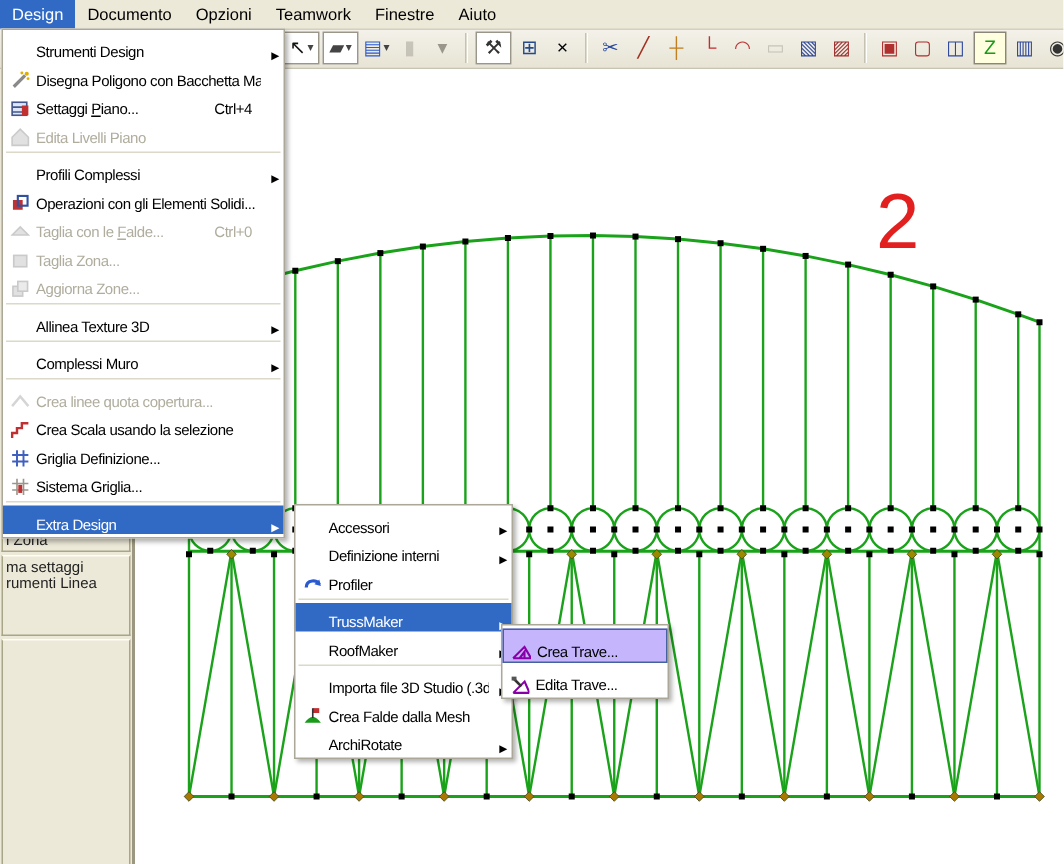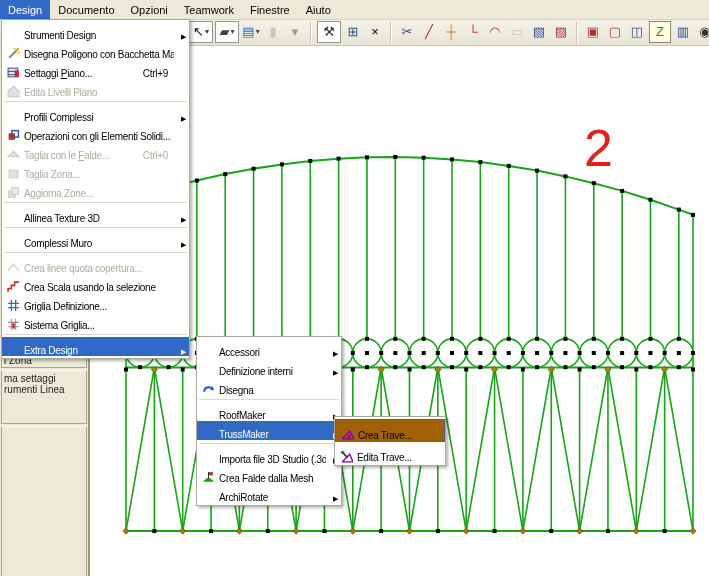--- a/index.html
+++ b/index.html
@@ -38,21 +38,21 @@
   .popup{position:absolute;background:#fff;border:1px solid #aca899;
     box-shadow:2px 2px 3px rgba(0,0,0,.30);z-index:50;padding:2px 0;box-sizing:border-box;
     font-size:10px;letter-spacing:-0.3px}
   #design-menu{left:1px;top:19px;width:189px}
   #extra-menu{left:196px;top:336px;width:146px;z-index:55}
   #truss-menu{left:334px;top:416px;width:112px;z-index:60}
   .mrow{height:19px;display:flex;align-items:flex-end;white-space:nowrap;cursor:default;color:#000}
   #truss-menu .mrow{height:21px}
   .mrow.sel{background:#316ac5;color:#fff}
   .mrow.disabled{color:#b0ad9e}
-  .mrow.hovered{background:#a16207;border:1px solid #46629e;height:19px}
+  .mrow.hovered{background:#c4b5fd;border:1px solid #46629e;height:19px}
   .mi-icon{flex:0 0 22px;display:flex;justify-content:center;align-items:center}
   .mi-label{flex:1;overflow:hidden}
   .mi-short{padding:0 6px 0 10px}
   .mi-arrow{flex:0 0 12px;font-size:7px;text-align:right;padding-right:3px}
   .msep{height:6px;display:flex;align-items:center}
   .msep > div{height:1px;background:#dcd9c8;width:100%;margin:0 2px}
   .mrow.disabled svg{filter:grayscale(1);opacity:.5}
   u{text-decoration:underline}
 </style>
 </head>
@@ -410,21 +410,21 @@
     <div class="mrow">
       <span class="mi-icon">
         <svg width="13" height="13" viewBox="0 0 12 12">
           <rect x="1" y="2" width="9" height="8" fill="#dce6f8" stroke="#44568c"></rect>
           <line x1="1" y1="5" x2="10" y2="5" stroke="#44568c"></line>
           <line x1="1" y1="8" x2="10" y2="8" stroke="#44568c"></line>
           <rect x="7" y="4" width="4" height="6" fill="#c03030"></rect>
         </svg>
       </span>
       <span class="mi-label">Settaggi <u>P</u>iano...</span>
-      <span class="mi-short">Ctrl+9</span>
+      <span class="mi-short">Ctrl+4</span>
       <span class="mi-arrow"></span>
     </div>
     <div class="mrow disabled">
       <span class="mi-icon">
         <svg width="13" height="13" viewBox="0 0 12 12">
           <path d="M1 6 L6 1 L11 6 V11 H1 Z" fill="#c8c4ba" stroke="#9a968a"></path>
         </svg>
       </span>
       <span class="mi-label">Edita Livelli Piano</span>
       <span class="mi-arrow"></span>
@@ -552,34 +552,34 @@
       <span class="mi-label">Definizione interni</span>
       <span class="mi-arrow">▶</span>
     </div>
     <div class="mrow">
       <span class="mi-icon">
         <svg width="13" height="13" viewBox="0 0 12 12">
           <path d="M2 8 C2 3 9 3 10 6" fill="none" stroke="#2a5ad0" stroke-width="2"></path>
           <path d="M10 3 L11 7 L7 6 Z" fill="#2a5ad0"></path>
         </svg>
       </span>
-      <span class="mi-label">Disegna</span>
+      <span class="mi-label">Profiler</span>
       <span class="mi-arrow"></span>
     </div>
     <div class="msep">
       <div></div>
     </div>
+    <div class="mrow sel">
+      <span class="mi-icon"></span>
+      <span class="mi-label">TrussMaker</span>
+      <span class="mi-arrow">▶</span>
+    </div>
     <div class="mrow">
       <span class="mi-icon"></span>
       <span class="mi-label">RoofMaker</span>
-      <span class="mi-arrow">▶</span>
-    </div>
-    <div class="mrow sel">
-      <span class="mi-icon"></span>
-      <span class="mi-label">TrussMaker</span>
       <span class="mi-arrow">▶</span>
     </div>
     <div class="msep">
       <div></div>
     </div>
     <div class="mrow">
       <span class="mi-icon"></span>
       <span class="mi-label">Importa file 3D Studio (.3ds)</span>
       <span class="mi-arrow">▶</span>
     </div>

